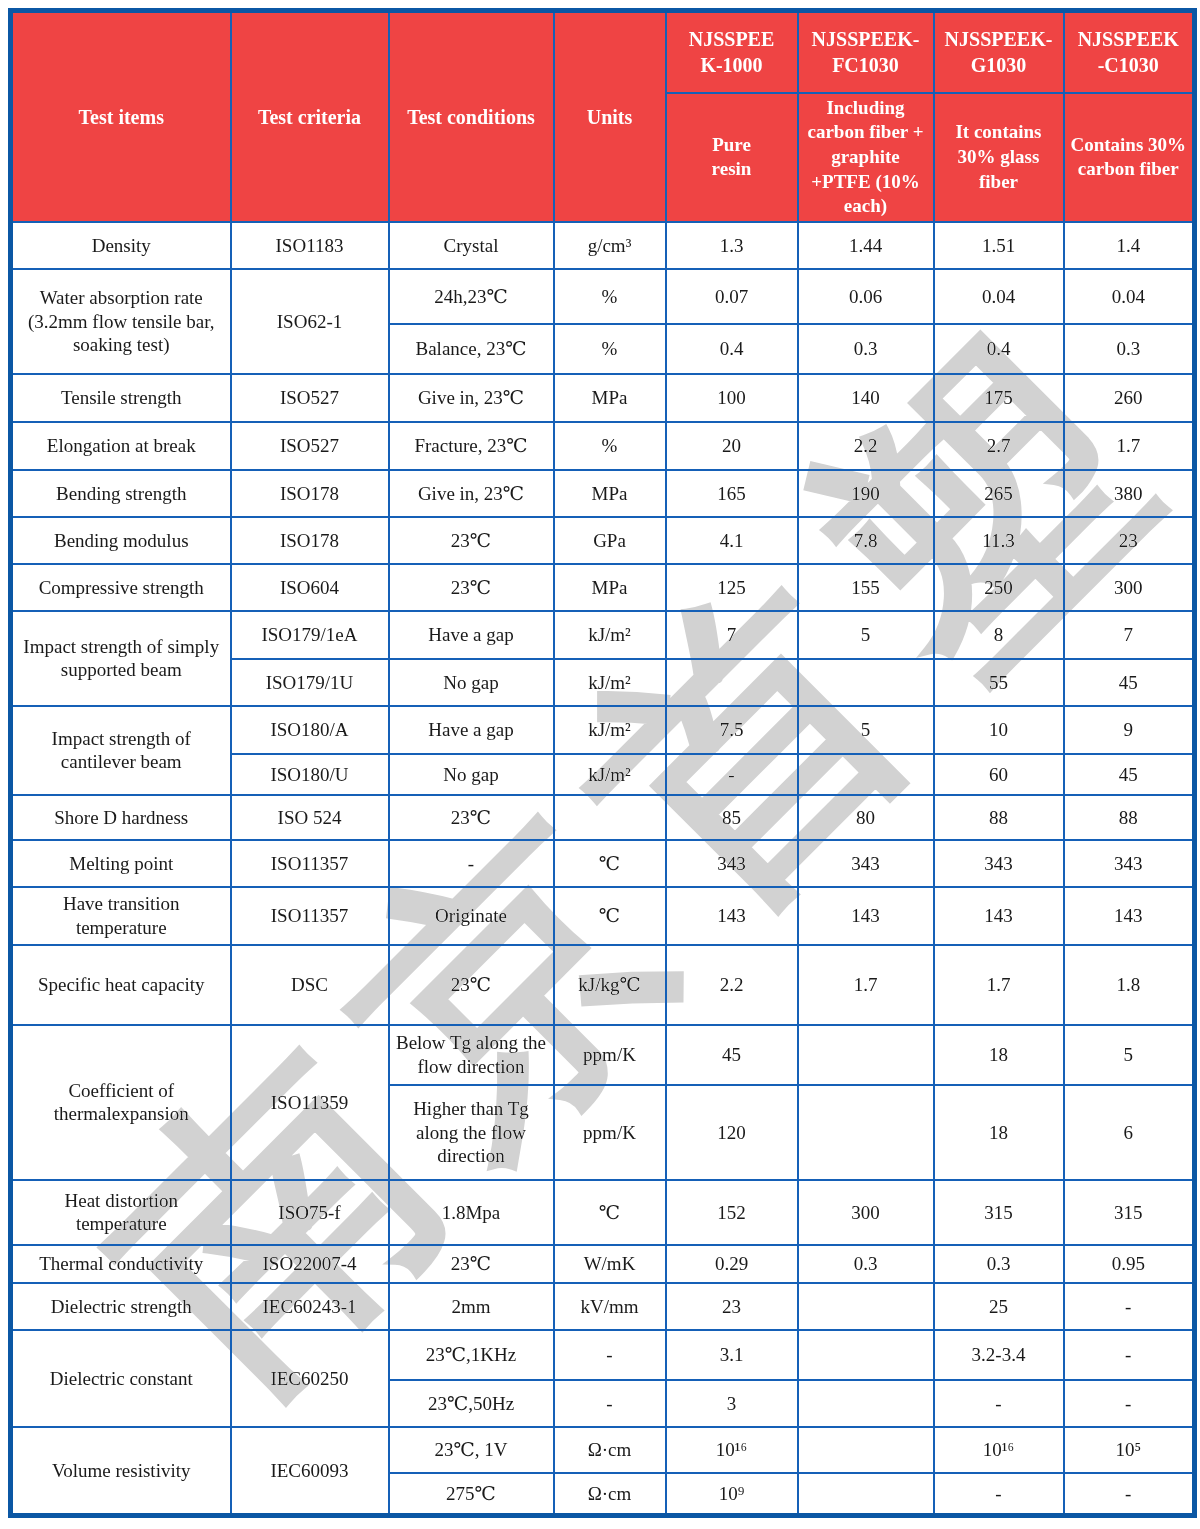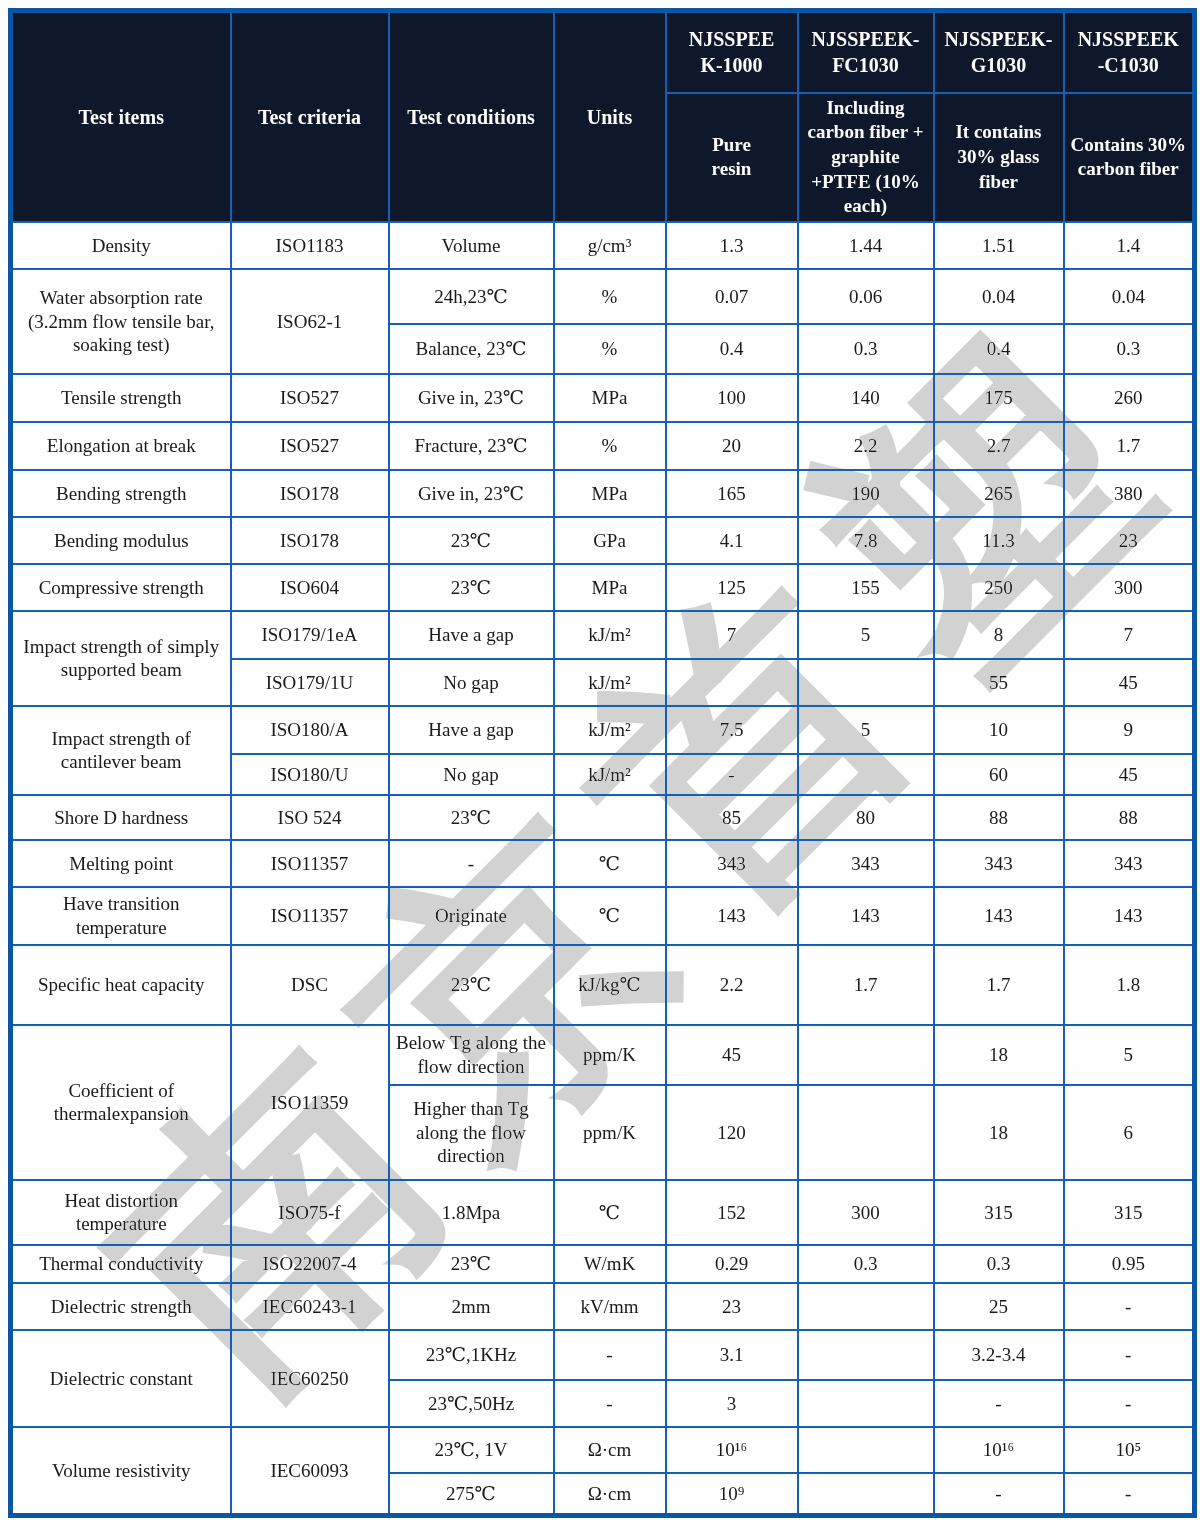--- a/index.html
+++ b/index.html
@@ -3,21 +3,21 @@
 <meta charset="utf-8">
 <style>
   html,body{margin:0;padding:0;background:#ffffff;}
   body{width:1200px;height:1529px;position:relative;overflow:hidden;
        font-family:"Liberation Serif","DejaVu Serif",serif;}
   .table-wrap{position:absolute;left:8px;top:8px;}
   table{border-collapse:collapse;table-layout:fixed;width:1184px;
         border:5px solid #0b57a4;}
   th,td{border:2px solid #1560b7;text-align:center;vertical-align:middle;
         padding:2px 4px;white-space:pre-line;overflow:hidden;}
-  thead th{background:#0f172a;color:#ffffff;font-weight:bold;font-size:20px;line-height:1.3;}
+  thead th{background:#ef4444;color:#ffffff;font-weight:bold;font-size:20px;line-height:1.3;}
   thead .desc{font-size:19px;}
   tbody td{background:#ffffff;color:#1a1a1a;font-size:19px;line-height:1.25;}
   .watermark{position:absolute;left:645px;top:855px;
              transform:translate(-50%,-50%) rotate(-45deg);
              font-size:295px;font-weight:bold;letter-spacing:38px;
              color:#d2d2d2;mix-blend-mode:darken;white-space:nowrap;
              z-index:10;pointer-events:none;
              font-family:"DejaVu Sans","Liberation Sans",sans-serif;}
 </style>
 </head>
@@ -55,21 +55,21 @@
 resin</th>
       <th class="desc">Including carbon fiber + graphite +PTFE (10% each)</th>
       <th class="desc">It contains 30% glass fiber</th>
       <th class="desc">Contains 30% carbon fiber</th>
     </tr>
   </thead>
   <tbody>
     <tr style="height:47px">
       <td>Density</td>
       <td>ISO1183</td>
-      <td>Volume</td>
+      <td>Crystal</td>
       <td>g/cm³</td>
       <td>1.3</td>
       <td>1.44</td>
       <td>1.51</td>
       <td>1.4</td>
     </tr>
     <tr style="height:55px">
       <td rowspan="2">Water absorption rate (3.2mm flow tensile bar, soaking test)</td>
       <td rowspan="2">ISO62-1</td>
       <td>24h,23℃</td>

